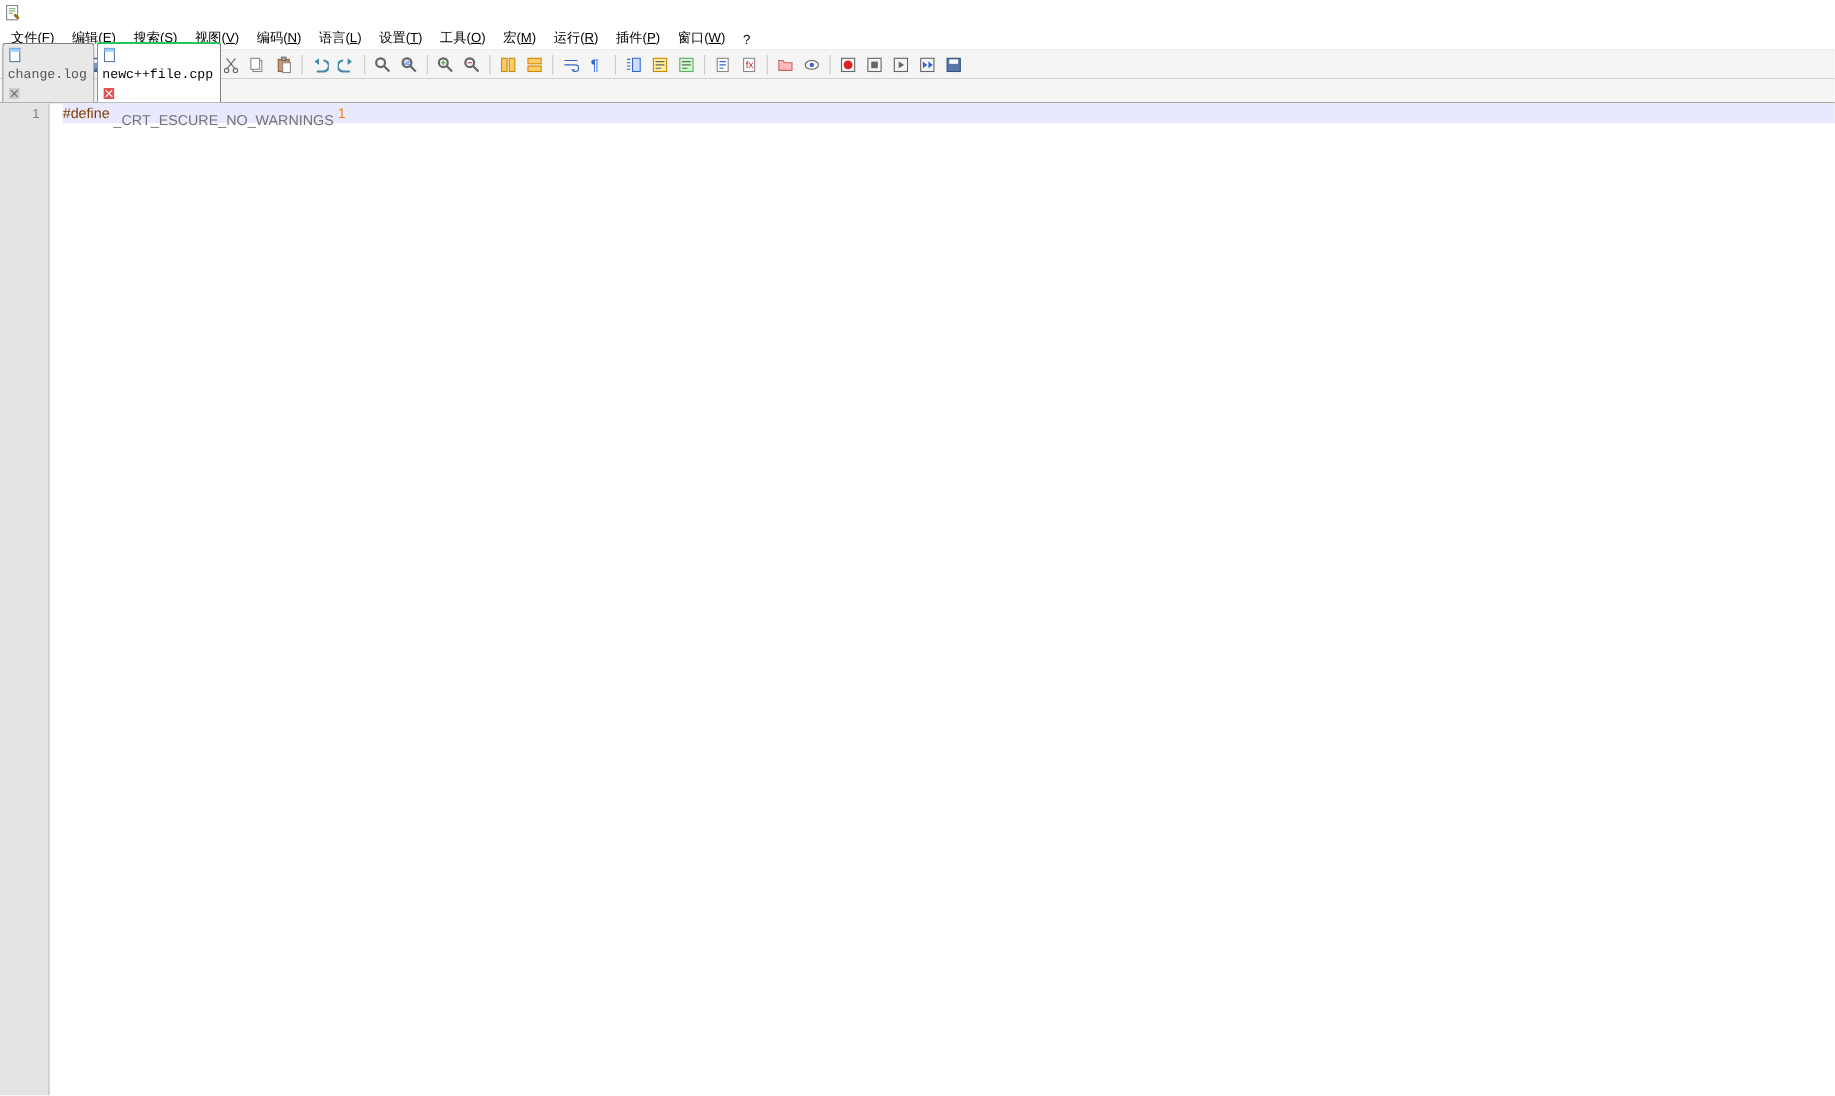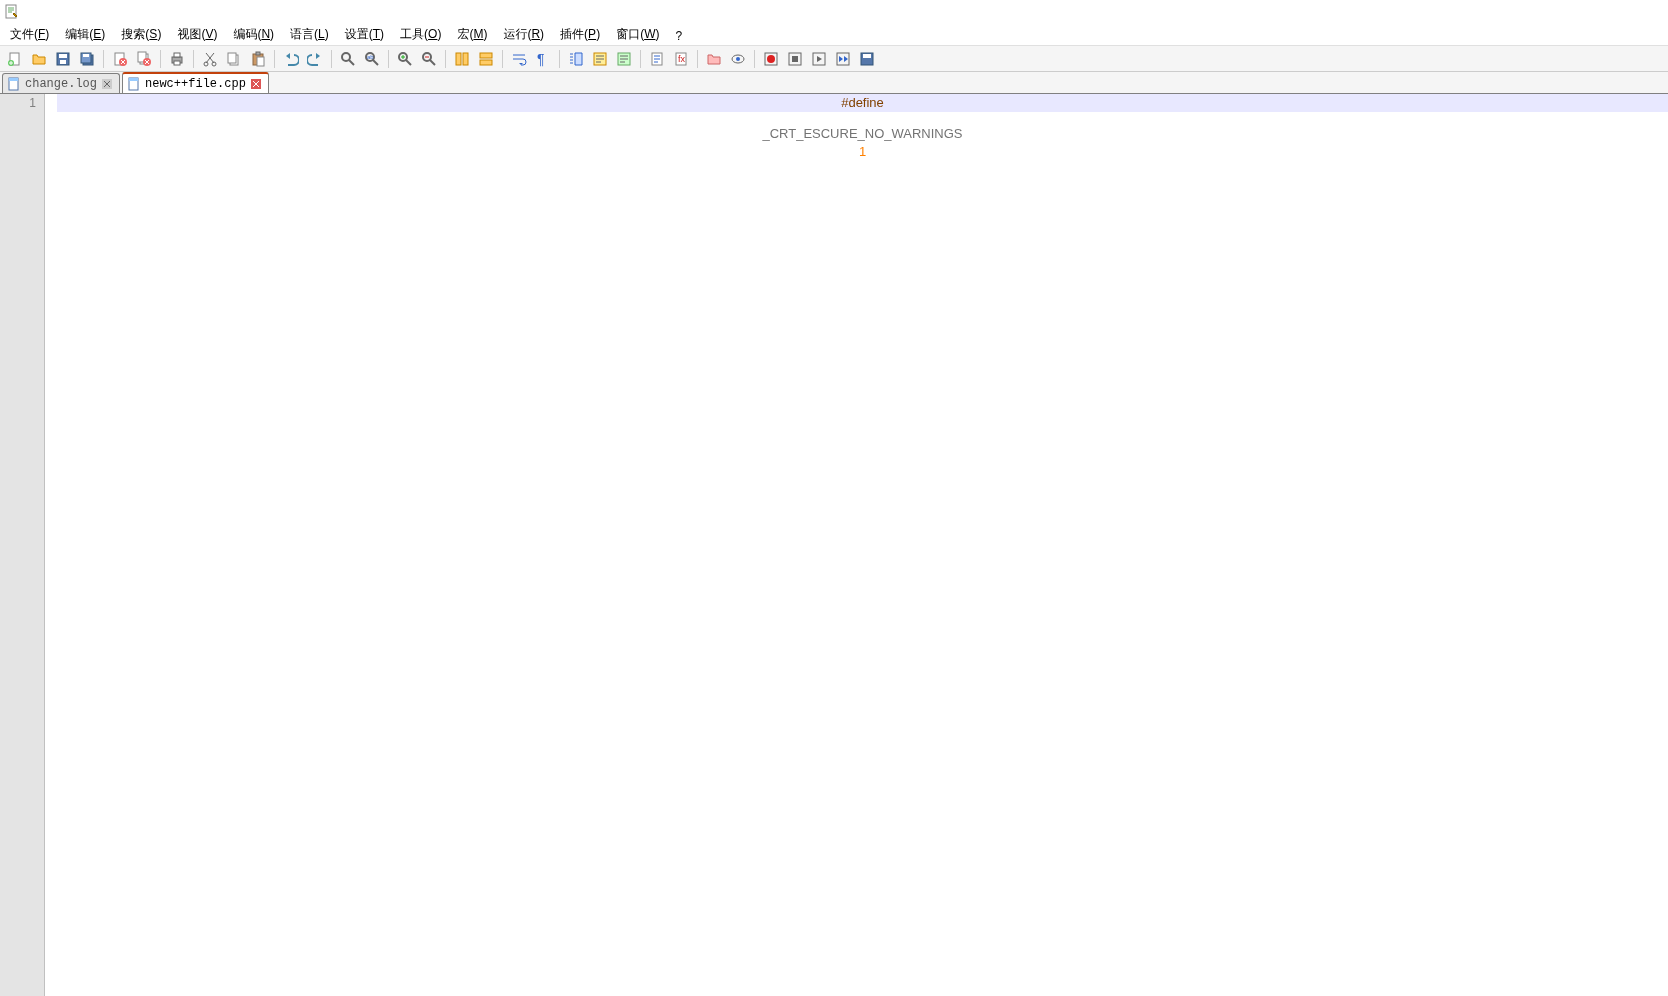--- a/index.html
+++ b/index.html
@@ -7,29 +7,29 @@
 .titlebar { height: 24px; display: flex; align-items: center; padding: 0 4px; background: #fff; gap: 4px; }
 .titlebar .app-icon { width: 16px; height: 16px; display: inline-flex; align-items: center; justify-content: center; }
 .titlebar .title { font-size: 12px; color: #000; }
 .menubar { height: 22px; display: flex; align-items: flex-end; padding: 0 2px; background: #fff; gap: 0; border-bottom: 1px solid #e0e0e0; }
 .menubar .menu-item { padding: 2px 8px; font-size: 12px; color: #000; cursor: default; }
 .menubar .menu-item .underline { text-decoration: underline; }
 .toolbar { height: 26px; display: flex; align-items: center; padding: 2px 4px; background: #f5f5f5; border-bottom: 1px solid #ccc; gap: 2px; }
 .toolbar .tb-btn { width: 22px; height: 22px; display: inline-flex; align-items: center; justify-content: center; border: 1px solid transparent; border-radius: 2px; }
 .toolbar .sep { width: 1px; height: 18px; background: #ccc; margin: 0 3px; }
 .tabbar { height: 22px; display: flex; align-items: flex-end; padding: 0 2px; background: #f5f5f5; border-bottom: 1px solid #808080; gap: 0; }
-.tabbar .tab { display: inline-flex; align-items: center; gap: 4px; padding: 3px 6px 2px 4px; border: 1px solid #808080; border-bottom: none; background: #e8e8e8; font-size: 11px; color: #555; border-top-left-radius: 3px; border-top-right-radius: 3px; margin-right: 2px; position: relative; }
-.tabbar .tab.active { background: #fff; color: #000; border-top: 2px solid #c2410c; }
+.tabbar .tab { display: inline-flex; align-items: flex-start; gap: 4px; padding: 3px 6px 2px 4px; border: 1px solid #808080; border-bottom: none; background: #e8e8e8; font-size: 11px; color: #555; border-top-left-radius: 3px; border-top-right-radius: 3px; margin-right: 2px; position: relative; flex-direction: column; }
+.tabbar .tab.active { background: #fff; color: #000; border-top: 2px solid #22c55e; }
 .tabbar .tab .file-icon { width: 14px; height: 14px; display: inline-flex; align-items: center; justify-content: center; }
 .tabbar .tab .close-icon { width: 12px; height: 12px; display: inline-flex; align-items: center; justify-content: center; }
 .editor-area { flex: 1; display: flex; background: #fff; }
 .gutter { width: 45px; background: #e4e4e4; border-right: 1px solid #c0c0c0; text-align: right; padding: 2px 8px 0 0; font-family: "Courier New", monospace; font-size: 12px; color: #808080; }
 .code-view { flex: 1; padding: 0 0 0 12px; font-family: "Courier New", monospace; font-size: 13px; line-height: 18px; }
 .code-line { display: flex; white-space: pre; height: 18px; align-items: center; }
-.code-line.current { background: #e8e8ff; flex-direction: column; }
+.code-line.current { background: #e8e8ff; }
 .tok-preproc { color: #804000; }
 .tok-macro { color: #737373; margin-top: 13px; }
 .tok-num { color: #ff8000; }
 .tab-label { font-family: "Courier New", monospace; font-size: 12px; }
 svg { display: block; }
 </style>
 </head>
 <body>
 
 <div class="titlebar">

